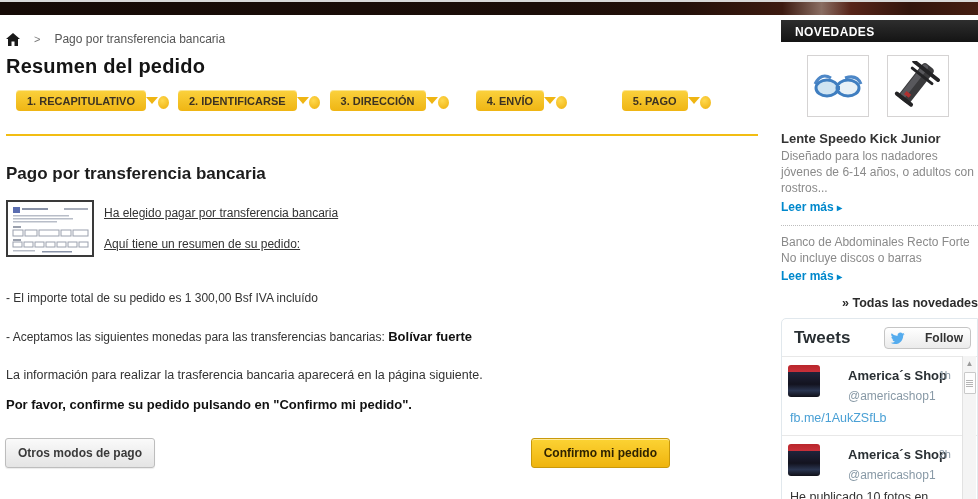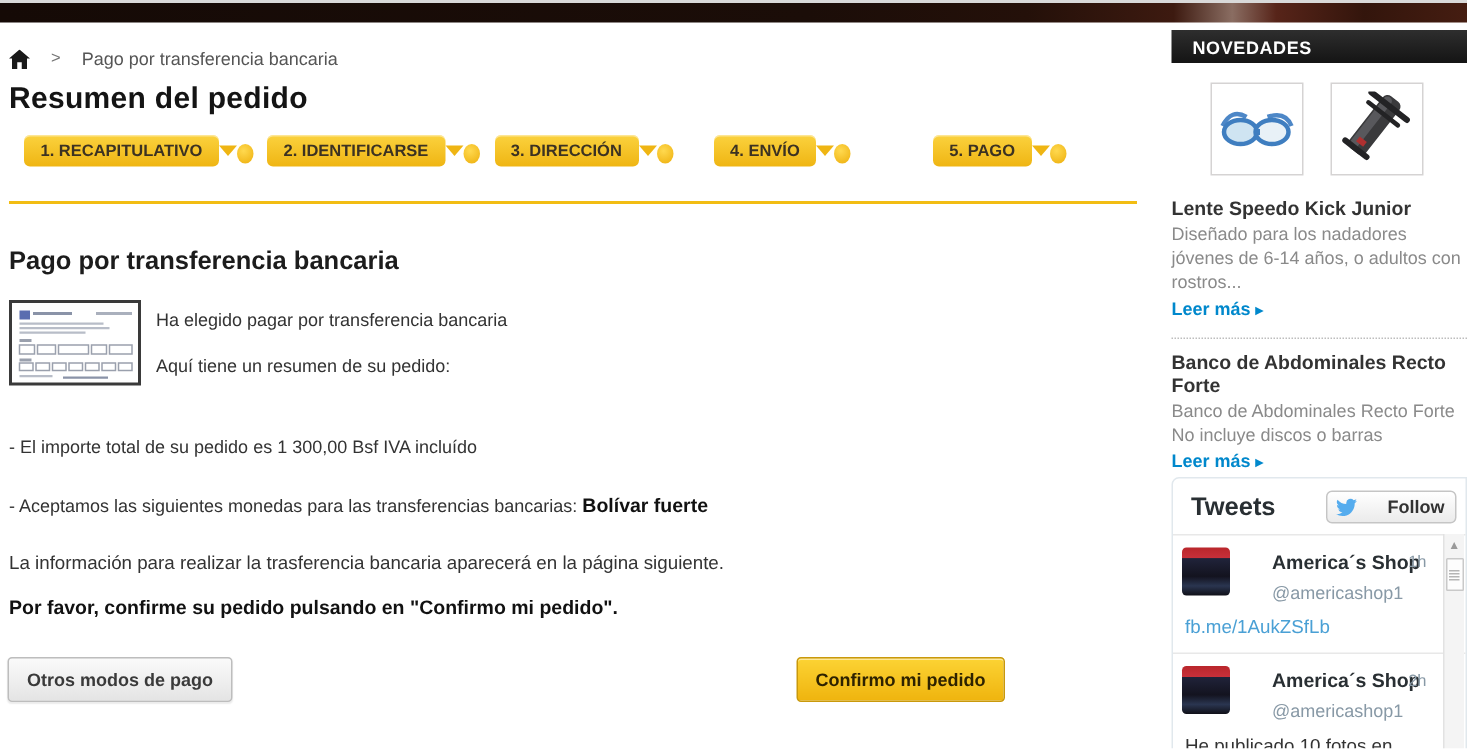--- a/index.html
+++ b/index.html
@@ -30,21 +30,21 @@
     font-size:11px; font-weight:bold; color:#3c3222; white-space:nowrap; box-shadow:inset 0 1px 0 rgba(255,255,255,.45); }
   .step-tri { width:0; height:0; border-left:6px solid transparent; border-right:6px solid transparent; border-top:7px solid #efb513; }
   .step-dot { width:11px; height:13px; border-radius:50%; margin-top:3px;
     background:radial-gradient(circle at 40% 35%, #ffd94f, #edae0b); box-shadow:0 0 0 1px rgba(255,255,255,.8); z-index:2; }
 
   h2.section-title { margin-top:18px; font-size:17px; font-weight:bold; color:#1c1c1c; }
 
   .pay-media { display:flex; margin-top:16px; }
   .pay-thumb { width:88px; height:57px; border:2px solid #3a3a3a; background:#fff; padding:3px 4px; flex:0 0 auto; }
   .pay-texts { margin-left:10px; font-size:12px; color:#333; }
-  .pay-texts p { margin-top:6px; }
+  .pay-texts p { margin-top:6px;text-decoration:underline; }
   .pay-texts p + p { margin-top:17px; }
 
   .bullets { font-size:12px; color:#333; }
   .bullet1 { margin-top:34px; }
   .bullet2 { margin-top:24px; }
   .bullet2 b { color:#111; font-size:13px; }
   .note { margin-top:24px; font-size:12.5px; }
   .confirm-note { margin-top:15px; font-size:13px; font-weight:bold; color:#111; }
 
   .btn-row { position:absolute; left:5px; top:438px; width:665px; display:flex; justify-content:space-between; align-items:flex-start; }
@@ -238,21 +238,20 @@
 
     <div class="nov-item">
       <div class="nov-name">Lente Speedo Kick Junior</div>
       <div class="nov-desc">Diseñado para los nadadores jóvenes de 6-14 años, o adultos con rostros...</div>
       <a class="leer" href="#"><span>Leer más</span> <span class="arr">▸</span></a>
     </div>
 
     <div class="dotted"></div>
 
     <div class="nov-item" style="margin-top:0;">
-      <div class="nov-name">Banco de Abdominales Recto Forte</div>
       <div class="nov-desc">Banco de Abdominales Recto Forte No incluye discos o barras</div>
       <a class="leer" href="#"><span>Leer más</span> <span class="arr">▸</span></a>
     </div>
 
     <a class="todas" href="#">» Todas las novedades</a>
 
   </div>
 
   <div class="tweets">
     <div class="tw-head">

